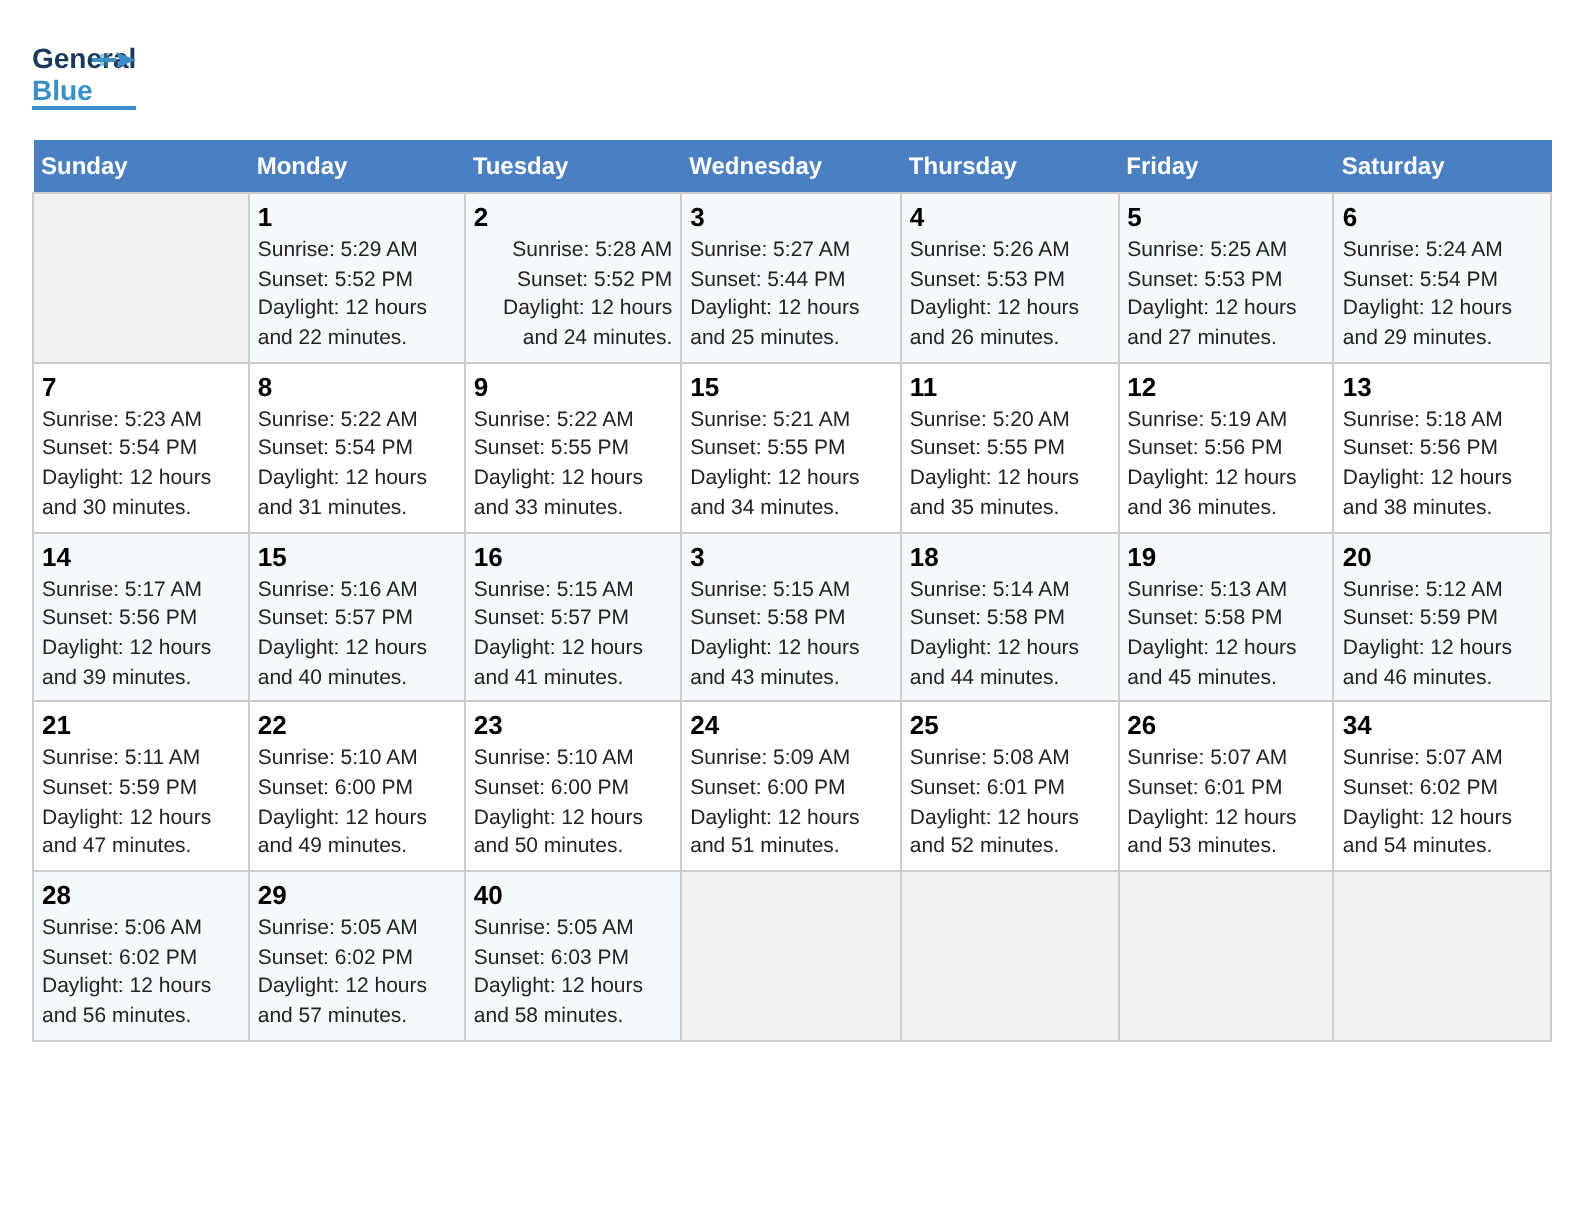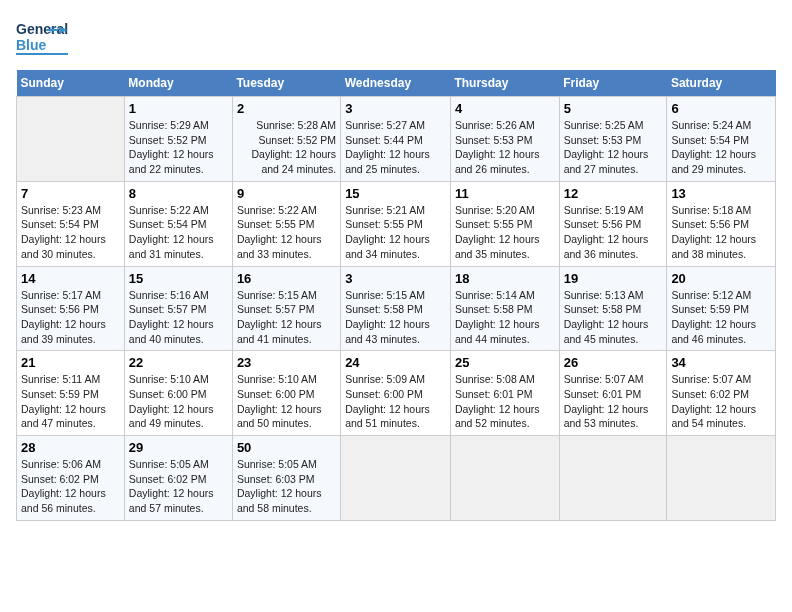--- a/index.html
+++ b/index.html
@@ -331,21 +331,21 @@
 and 56 minutes.</div>
         </td>
         <td>
           <span class="day-num">29</span>
           <div class="day-info" style="white-space: pre-line;">Sunrise: 5:05 AM
 Sunset: 6:02 PM
 Daylight: 12 hours
 and 57 minutes.</div>
         </td>
         <td>
-          <span class="day-num">50</span>
+          <span class="day-num">40</span>
           <div class="day-info" style="white-space: pre-line;">Sunrise: 5:05 AM
 Sunset: 6:03 PM
 Daylight: 12 hours
 and 58 minutes.</div>
         </td>
         <td class="empty"></td>
         <td class="empty"></td>
         <td class="empty"></td>
         <td class="empty"></td>
       </tr>

